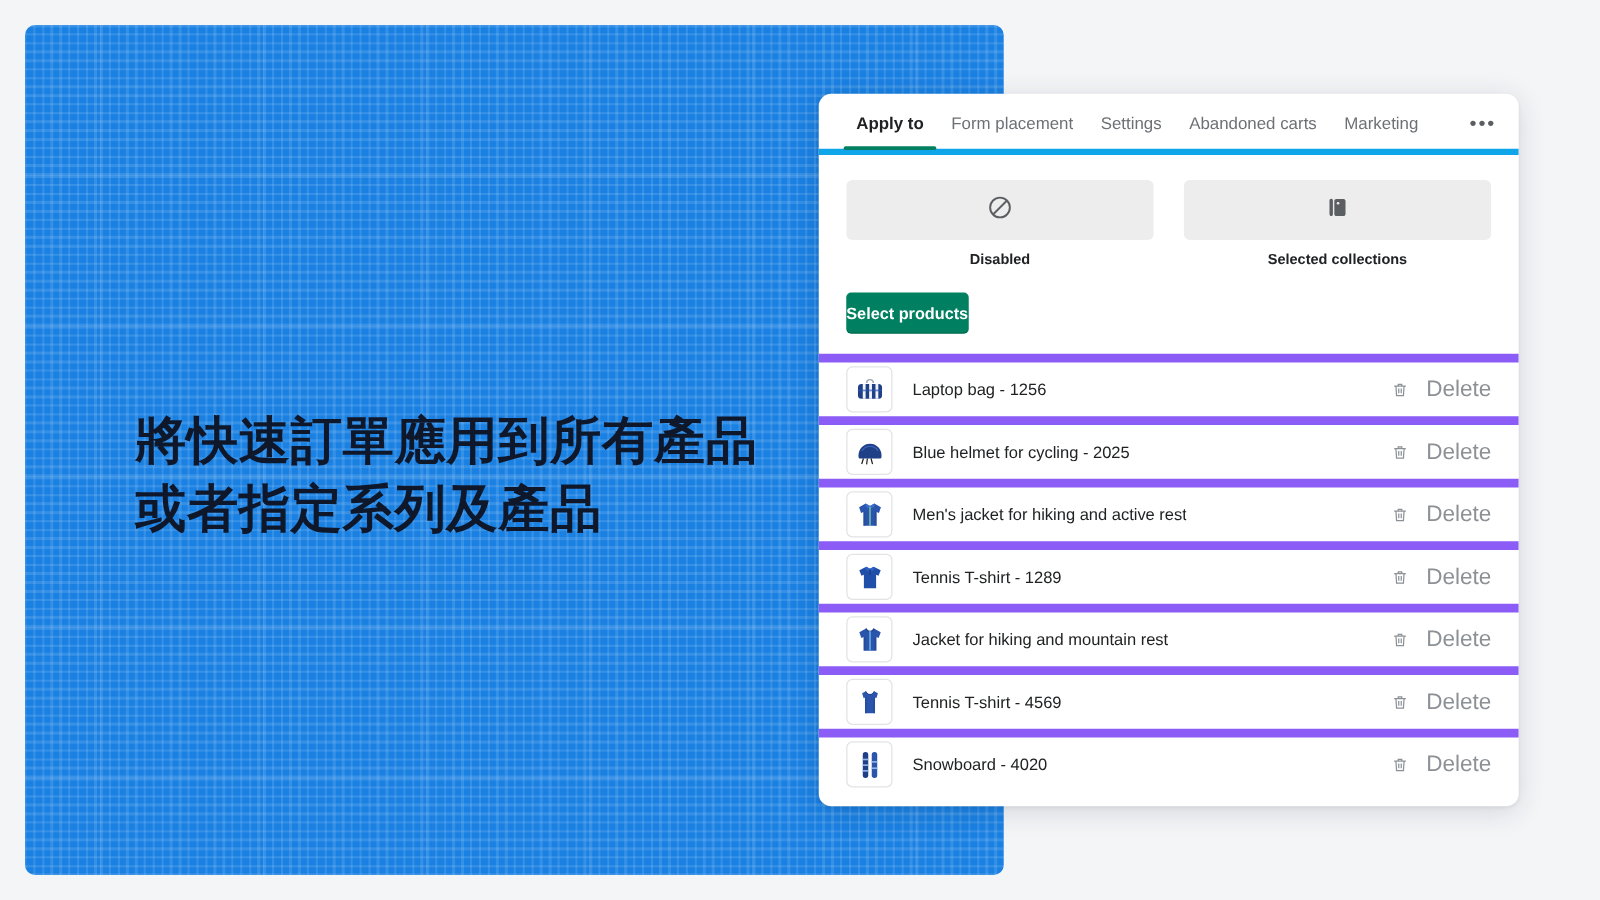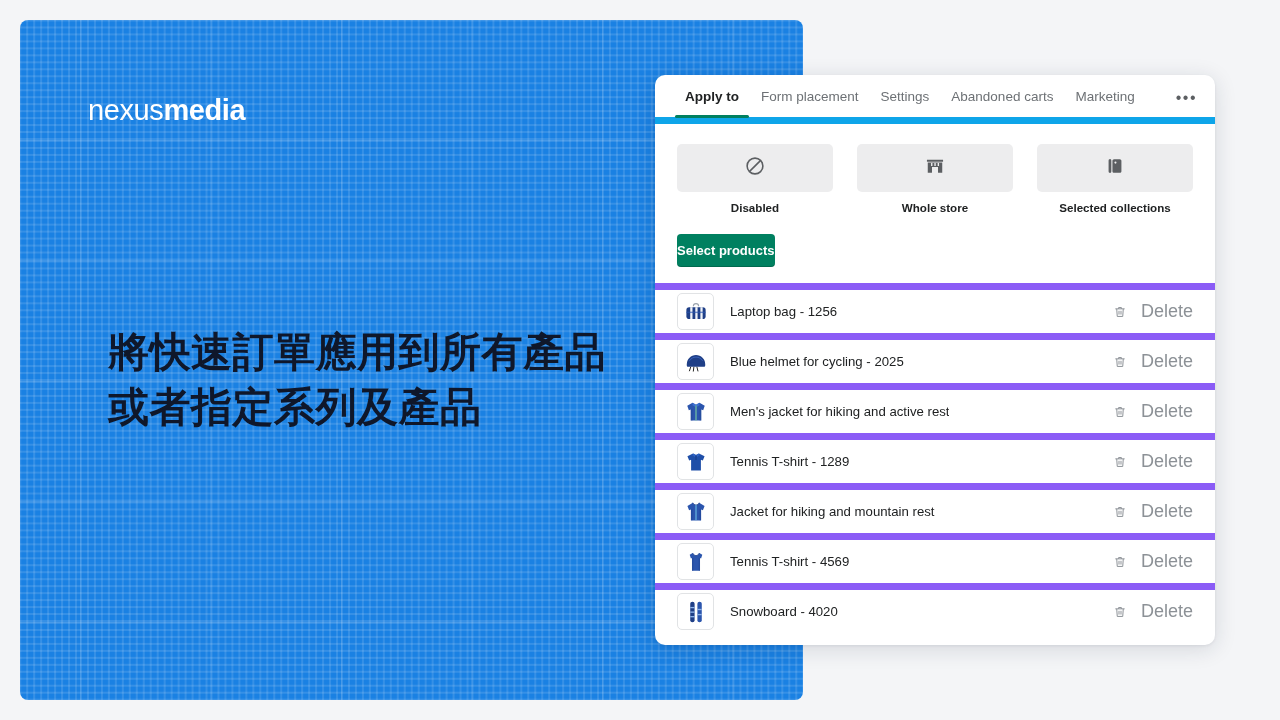--- a/index.html
+++ b/index.html
@@ -91,21 +91,21 @@
                 0 1px 3px rgba(23,32,54,0.07);
     overflow: hidden;
   }
 
   
   #tab-bar {
     display: flex;
     align-items: flex-end;
     height: 49px;
     padding: 0 4px 0 19px;
-    border-bottom: 7px solid #0ea5e9;
+    border-bottom: 5px solid #0ea5e9;
     box-sizing: border-box;
   }
   .tab {
     position: relative;
     font-size: 13.5px;
     color: #6d7175;
     padding: 0 11px 13px 11px;
     white-space: nowrap;
     cursor: pointer;
   }
@@ -226,23 +226,20 @@
     flex: 0 0 auto;
   }
   .delete-action svg { display: block; }
 </style>
 </head>
 <body>
 
 <div id="hero-panel">
   <div id="hero-grid"></div>
 
-  <div id="hero-logo">
-    <span class="lw">nexus</span><span class="bw">media</span>
-  </div>
 
   <div id="hero-headline">
     <span class="hl-line">將快速訂單應用到所有產品</span>
     <span class="hl-line">或者指定系列及產品</span>
   </div>
 </div>
 
 <div id="app-card">
 
   
@@ -273,34 +270,20 @@
         <span>
           <svg width="22" height="22" viewBox="0 0 24 24" fill="none" stroke="#5c5f62" stroke-width="1.7">
             <circle cx="12" cy="12" r="8.6"></circle>
             <line x1="6.1" y1="17.9" x2="17.9" y2="6.1"></line>
           </svg>
         </span>
       </div>
       <div class="option-label">Disabled</div>
     </div>
 
-    <div class="option">
-      <div class="option-tile">
-        <span>
-          <svg width="22" height="22" viewBox="0 0 24 24" fill="#5c5f62">
-            <path d="M3.2 5.2h17.6v2.1H3.2z"></path>
-            <path d="M4.1 8.1h15.8v11.2h-4.6v-6.2H8.7v6.2H4.1z"></path>
-            <rect x="7.7" y="8.6" width="1.5" height="3.4" fill="#ededee"></rect>
-            <rect x="11.3" y="8.6" width="1.5" height="3.4" fill="#ededee"></rect>
-            <rect x="14.9" y="8.6" width="1.5" height="3.4" fill="#ededee"></rect>
-          </svg>
-        </span>
-      </div>
-      <div class="option-label">Whole store</div>
-    </div>
 
     <div class="option">
       <div class="option-tile">
         <span>
           <svg width="22" height="22" viewBox="0 0 24 24" fill="#5c5f62">
             <path d="M6.6 4.4c-1.0 0-1.6.8-1.6 1.8v11.5c0 1.0.6 1.8 1.6 1.8.9 0 1.4-.8 1.4-1.8V6.2c0-1.0-.5-1.8-1.4-1.8z"></path>
             <path d="M11 4.6h6.2c1.0 0 1.8.8 1.8 1.8v11.2c0 1.0-.8 1.8-1.8 1.8H11c-1.0 0-1.8-.8-1.8-1.8V6.4c0-1.0.8-1.8 1.8-1.8z"></path>
             <circle cx="12.5" cy="8.3" r="1.15" fill="#ededee"></circle>
           </svg>
         </span>

